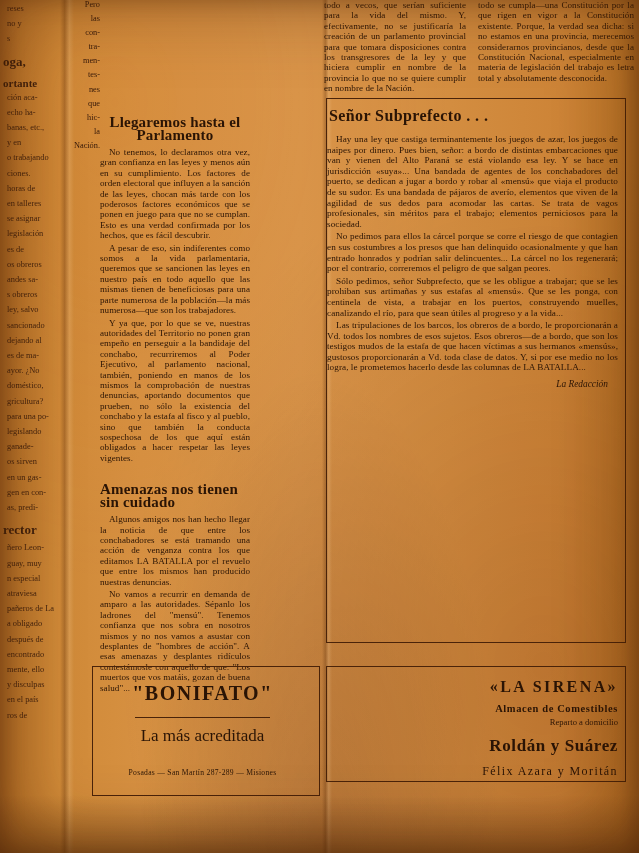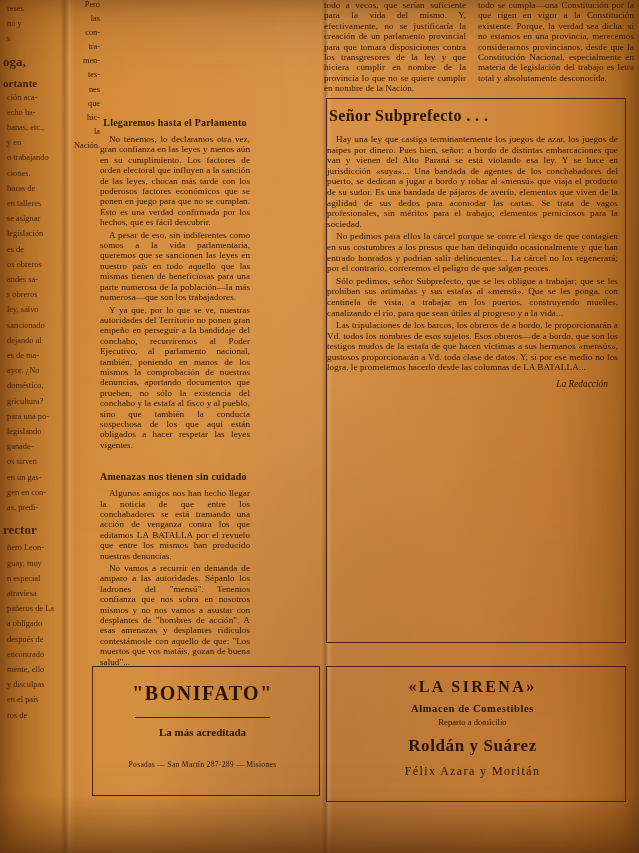--- a/index.html
+++ b/index.html
@@ -92,21 +92,21 @@
   }
   #col-b p { margin: 0 0 4px 0; }
 
   
   #col-1 { left: 100px; top: 0; width: 150px; }
   #col-3 { left: 324px; top: 0; width: 142px; }
   #col-4 { left: 478px; top: 0; width: 156px; }
 
   .headline {
     font-weight: bold;
-    font-size: 10px;
+    font-size: 15px;
     line-height: 13px;
     text-align: center;
     margin: 8px 0 5px 0;
     letter-spacing: .2px;
   }
   .headline.left { text-align: left; }
 
   
   .box {
     position: absolute;
@@ -147,33 +147,32 @@
     font-weight: bold;
     letter-spacing: 1.5px;
     margin-top: 9px;
   }
   #ad-bonifato .ad-rule {
     width: 62%;
     margin: 12px auto 0 auto;
     border-top: 1px solid #4a2309;
   }
   #ad-bonifato .ad-sub {
-    font-size: 11px;
+    font-size: 17px;
     margin-top: 8px;
-    font-weight: bold;
   }
   #ad-bonifato .ad-foot {
     font-size: 7.6px;
     letter-spacing: .3px;
     margin-top: 22px;
   }
 
   #ad-sirena {
-    left: 326px; top: 666px; width: 300px; height: 136px;
-    text-align: center;
+    left: 326px; top: 666px; width: 300px; height: 116px;
+    text-align: right;
   }
   #ad-sirena .s-brand {
     font-size: 16px;
     font-weight: bold;
     letter-spacing: 2.4px;
     margin-top: 5px;
   }
   #ad-sirena .s-l2 {
     font-size: 10.5px;
     font-weight: bold;

